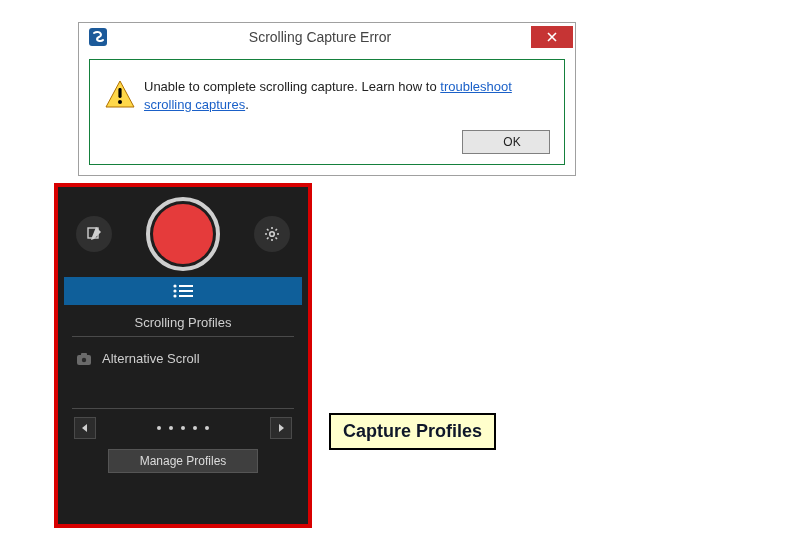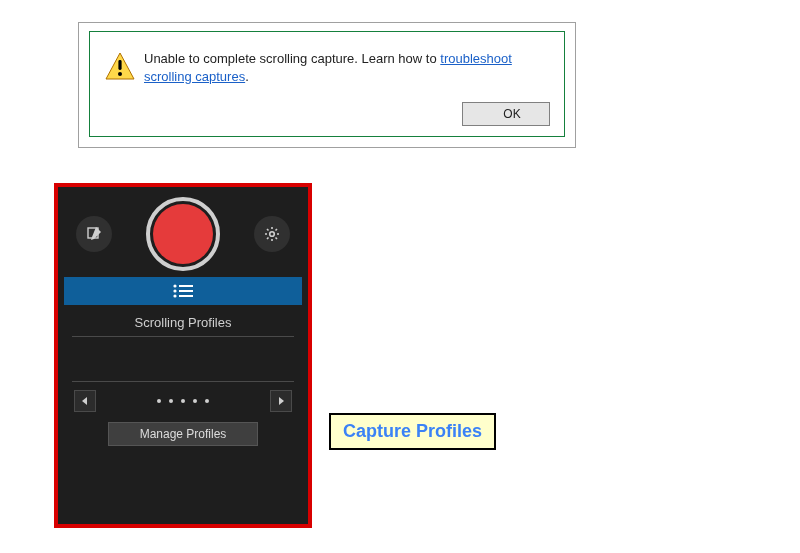--- a/index.html
+++ b/index.html
@@ -167,27 +167,41 @@
   
   .callout {
     position: absolute;
     left: 329px;
     top: 413px;
     border: 2px solid #000;
     background: #ffffcc;
     padding: 6px 12px;
     font-weight: 700;
     font-size: 18px;
-    color: #3b82f6;
+    color: #0f172a;
   }
 </style>
 </head>
 <body>
 
 <div class="dialog">
+  <div class="titlebar">
+    <span class="appicon">
+      <svg viewBox="0 0 22 22">
+          <rect x="2" y="2" width="18" height="18" rx="3" fill="#1c5a9a"></rect>
+          <path d="M7 7 C10 5,14 6,14 9 C14 11,10 11,10 13 C10 15,14 16,16 14" stroke="#fff" stroke-width="2" fill="none" stroke-linecap="round"></path>
+        </svg>
+    </span>
+    <div class="title">Scrolling Capture Error</div>
+    <div class="close-btn">
+      <svg viewBox="0 0 10 10">
+          <path d="M1 1 L9 9 M9 1 L1 9" stroke="#fff" stroke-width="1.6"></path>
+        </svg>
+    </div>
+  </div>
 
   <div class="dialog-body">
     <div class="dialog-row">
       <div class="warn-icon">
         <svg viewBox="0 0 32 32" width="32" height="32">
           <polygon points="16,3 30,29 2,29" fill="#ffd84a" stroke="#b07000" stroke-width="1"></polygon>
           <rect x="14.4" y="10" width="3.2" height="10" rx="1.4" fill="#000"></rect>
           <circle cx="16" cy="24" r="2" fill="#000"></circle>
         </svg>
       </div>
@@ -231,20 +245,30 @@
         <rect x="7" y="7" width="14" height="2" fill="#fff"></rect>
         <circle cx="3" cy="13" r="1.6" fill="#fff"></circle>
         <rect x="7" y="12" width="14" height="2" fill="#fff"></rect>
       </svg>
   </div>
 
   <div class="section-title">Scrolling Profiles</div>
   <hr class="divider">
 
   <div class="profile-list">
+    <div class="profile-item">
+      <span class="cam-icon">
+          <svg viewBox="0 0 16 14">
+            <rect x="1" y="3" width="14" height="10" rx="2" fill="#6a6a6a"></rect>
+            <rect x="5" y="1" width="6" height="3" rx="1" fill="#6a6a6a"></rect>
+            <circle cx="8" cy="8" r="2.2" fill="#2a2a2a"></circle>
+          </svg>
+        </span>
+      <span>Alternative Scroll</span>
+    </div>
   </div>
 
   <div class="pager">
     <div class="nav-btn">
       <svg viewBox="0 0 8 10">
           <polygon points="6,1 6,9 1,5" fill="#cfcfcf"></polygon>
         </svg>
     </div>
     <div class="dots">
       <div class="dot"></div>

